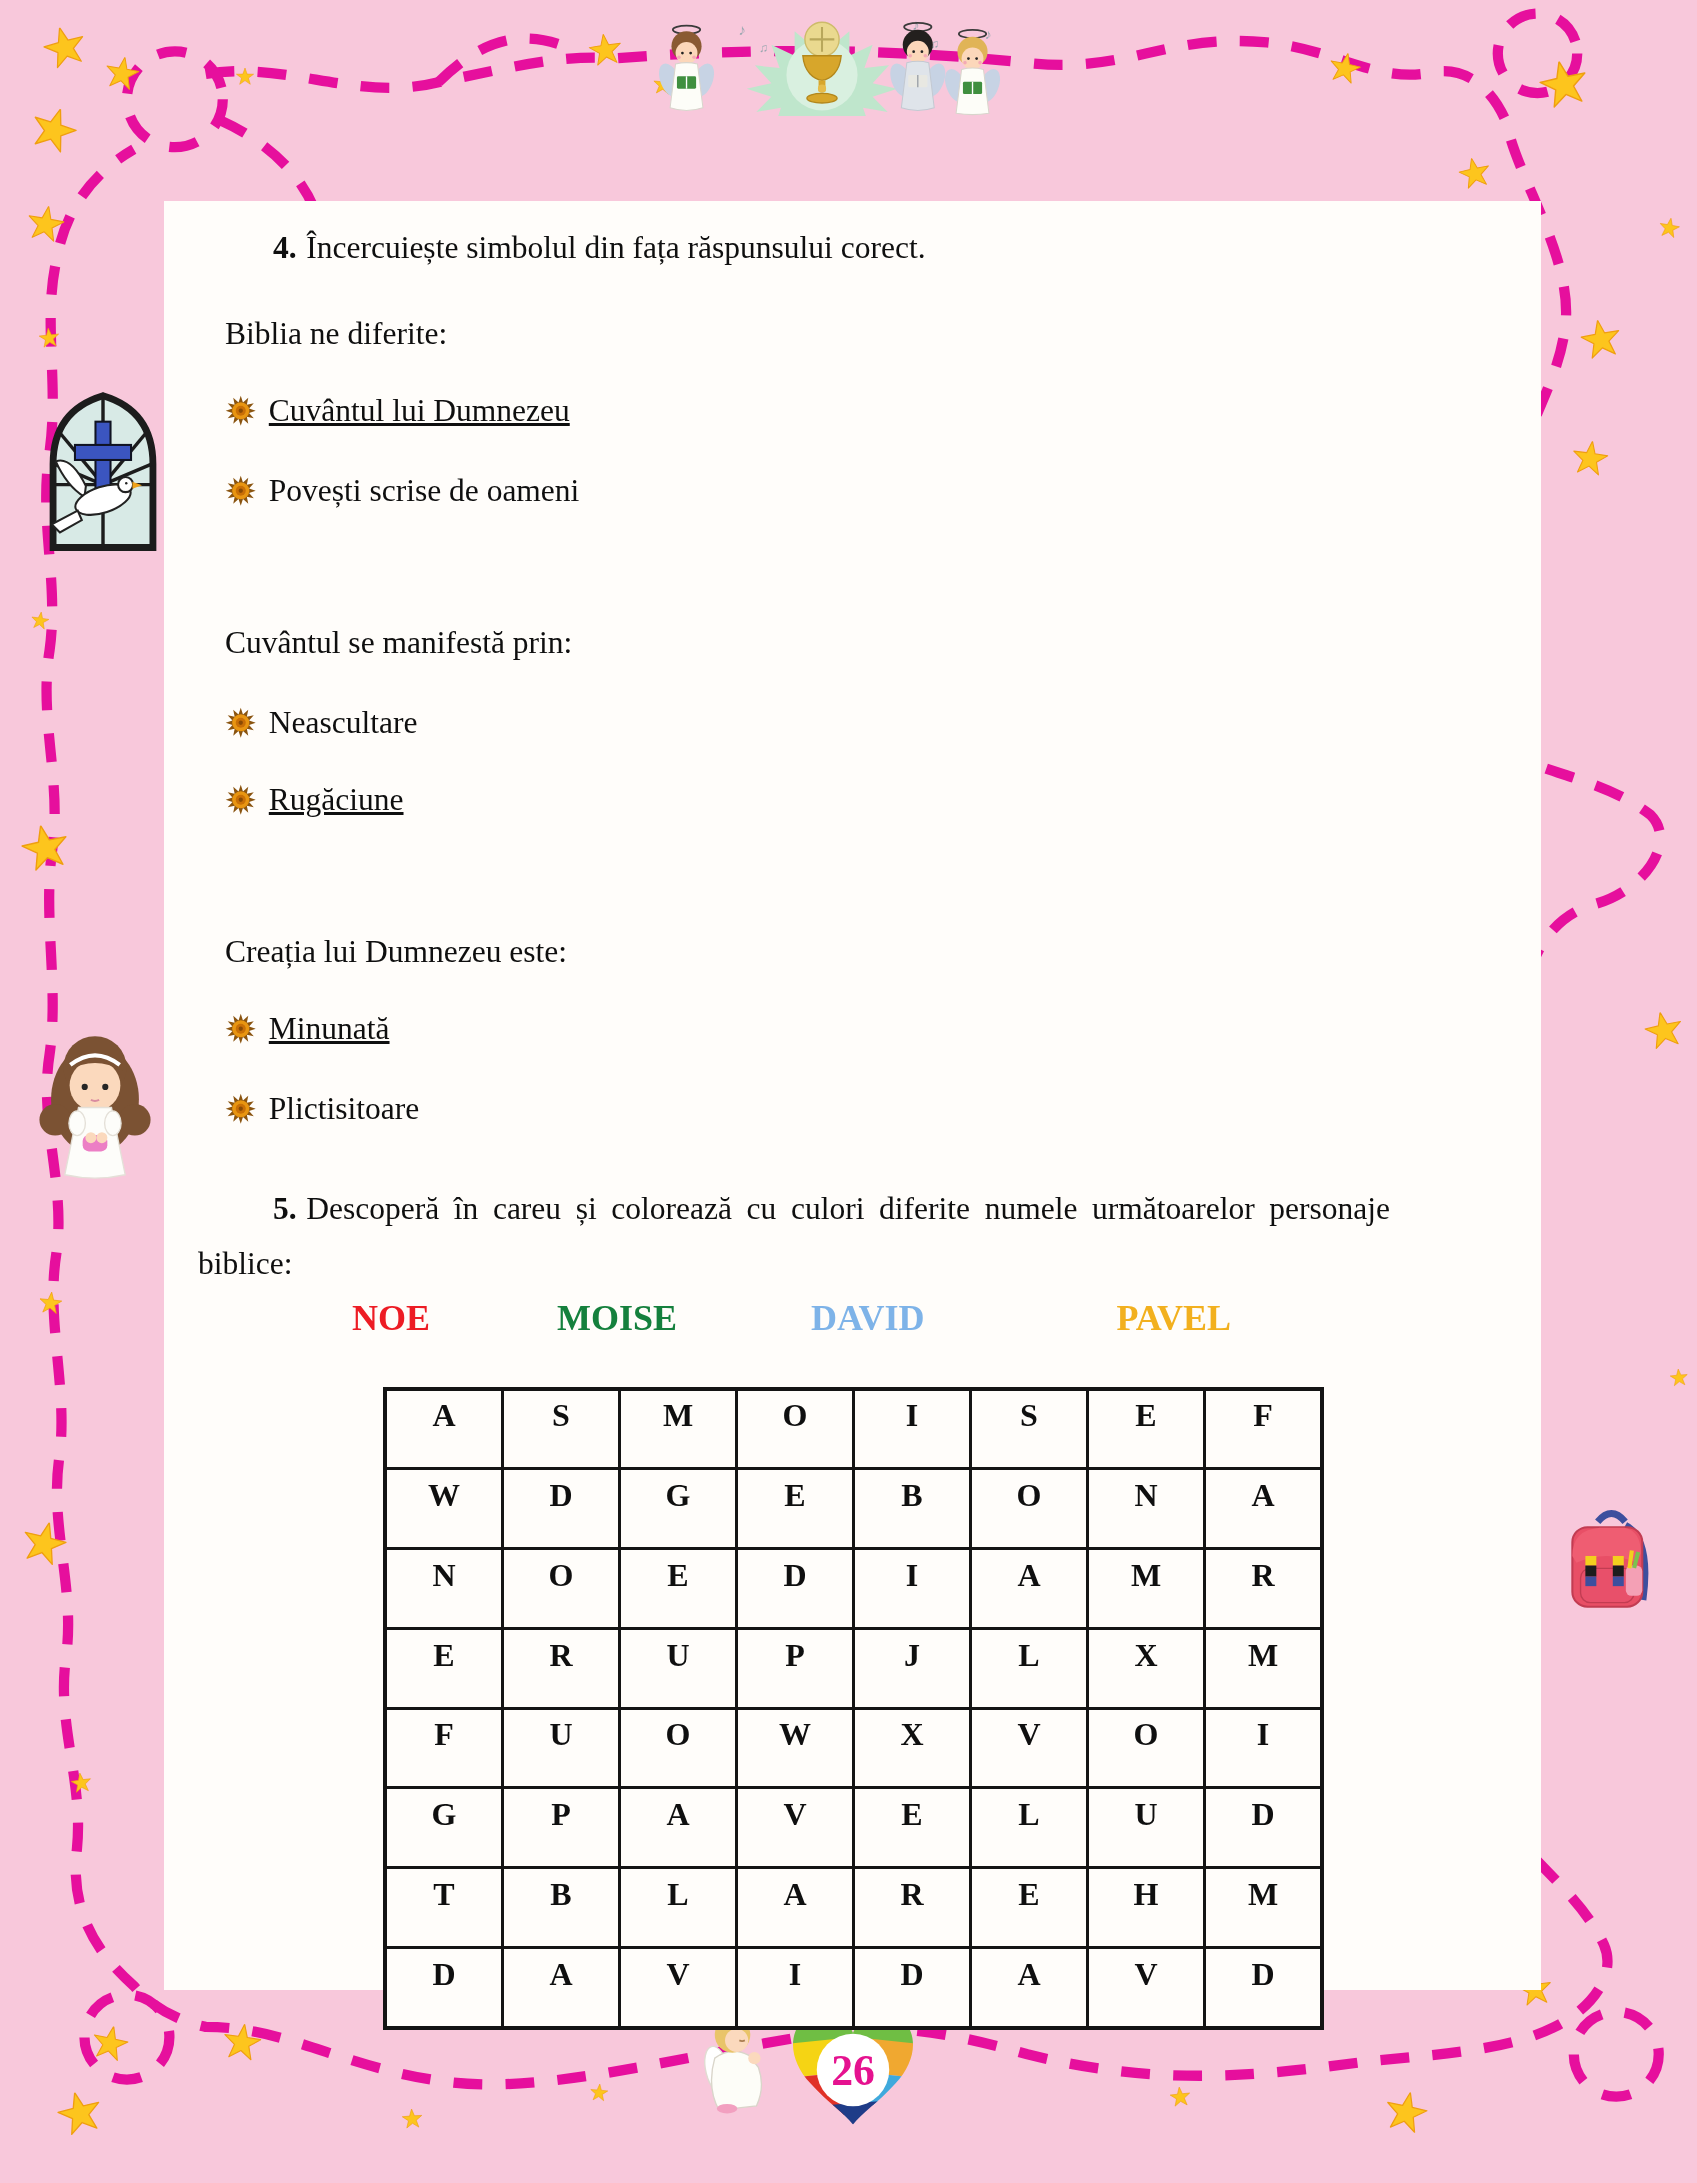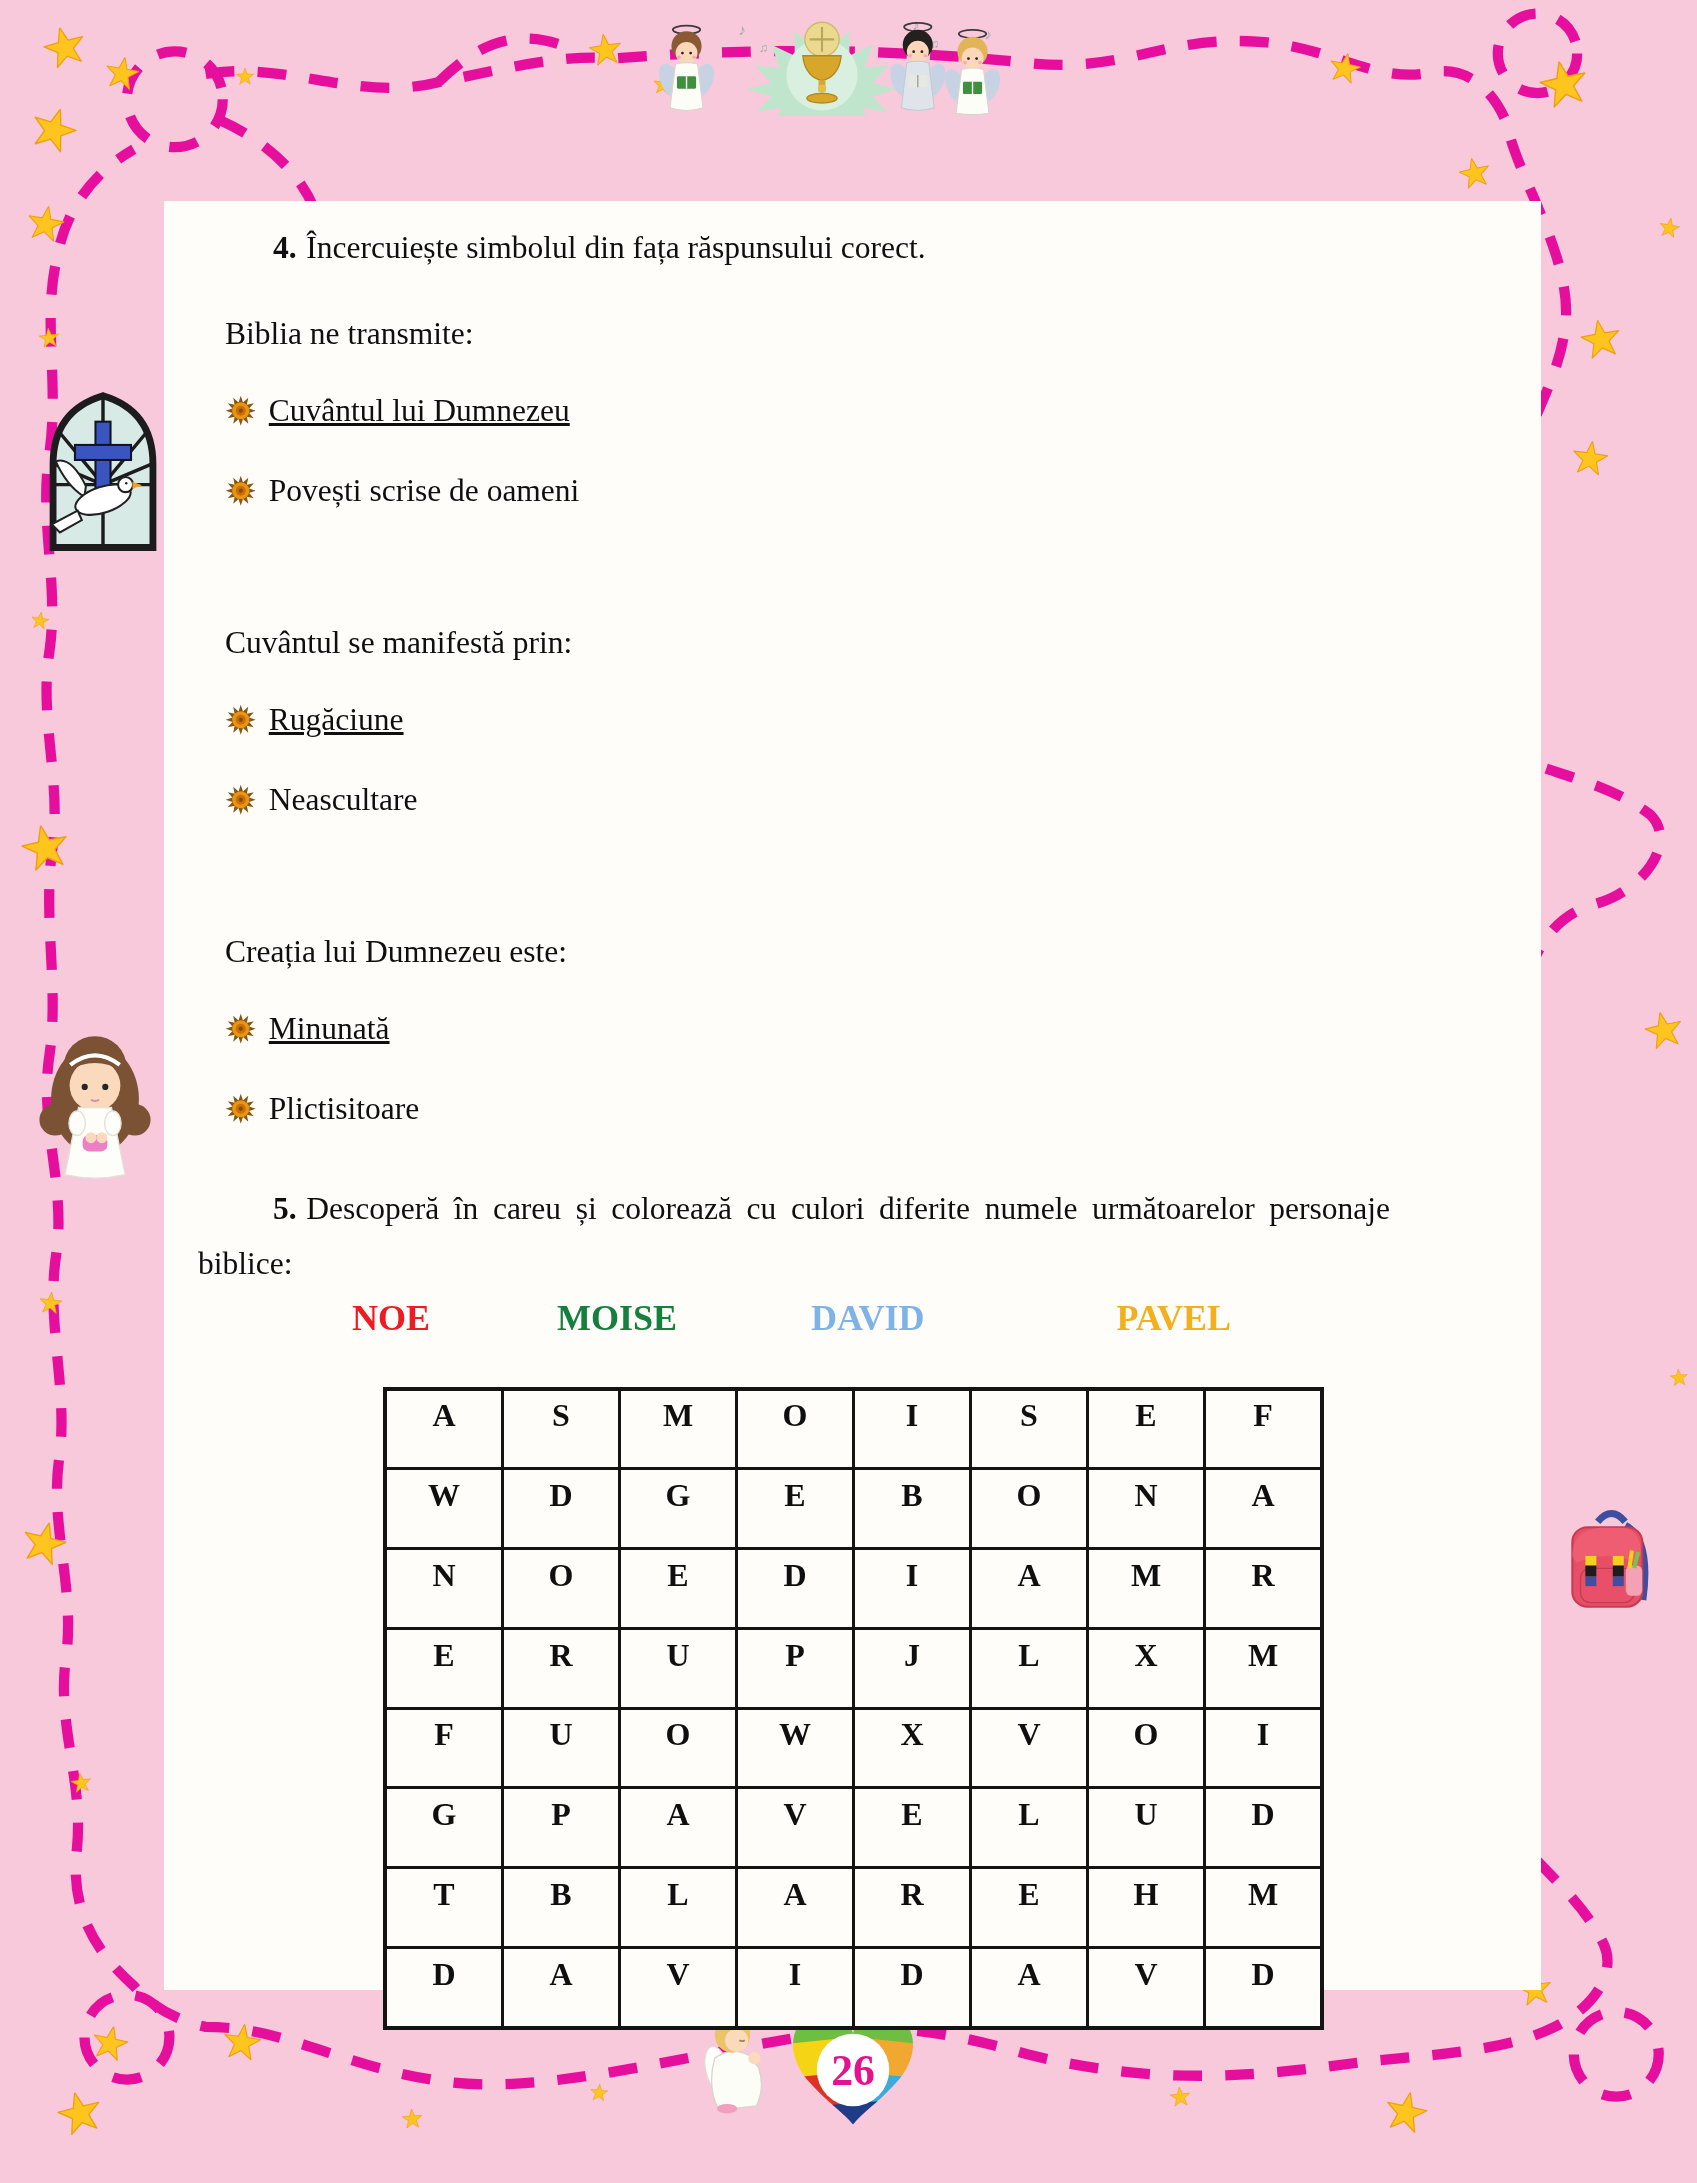--- a/index.html
+++ b/index.html
@@ -320,21 +320,21 @@
     <circle cx="98" cy="96" r="53" fill="#ffffff"></circle>
     <text x="98" y="118" text-anchor="middle" font-size="64" font-weight="bold" font-family="Liberation Serif, serif" fill="#e5128f">26</text>
   </svg>
 
   <div class="content">
 
     <div class="ex-heading">
       <span class="ex-num">4.</span><span>Încercuiește simbolul din fața răspunsului corect.</span>
     </div>
 
-    <div class="q-prompt first">Biblia ne transmite:</div>
+    <div class="q-prompt first">Biblia ne diferite:</div>
 
     <div class="opt-row a">
       <svg class="sun" viewBox="0 0 44 44">
         <polygon fill="#8a5410" points="43,22 33.6,25.1 40.2,32.5 30.5,30.5 32.5,40.2 25.1,33.6 22,43 18.9,33.6 11.5,40.2 13.5,30.5 3.8,32.5 10.4,25.1 1,22 10.4,18.9 3.8,11.5 13.5,13.5 11.5,3.8 18.9,10.4 22,1 25.1,10.4 32.5,3.8 30.5,13.5 40.2,11.5 33.6,18.9"></polygon>
         <circle cx="22" cy="22" r="12" fill="#e89511"></circle>
           <circle cx="22" cy="22" r="7" fill="#c96f06"></circle>
           <circle cx="22" cy="22" r="3" fill="#8a4a04"></circle>
       </svg>
       <span>Cuvântul lui Dumnezeu</span>
     </div>
@@ -344,38 +344,38 @@
         <polygon fill="#8a5410" points="43,22 33.6,25.1 40.2,32.5 30.5,30.5 32.5,40.2 25.1,33.6 22,43 18.9,33.6 11.5,40.2 13.5,30.5 3.8,32.5 10.4,25.1 1,22 10.4,18.9 3.8,11.5 13.5,13.5 11.5,3.8 18.9,10.4 22,1 25.1,10.4 32.5,3.8 30.5,13.5 40.2,11.5 33.6,18.9"></polygon>
         <circle cx="22" cy="22" r="12" fill="#e89511"></circle>
           <circle cx="22" cy="22" r="7" fill="#c96f06"></circle>
           <circle cx="22" cy="22" r="3" fill="#8a4a04"></circle>
       </svg>
       <span>Povești scrise de oameni</span>
     </div>
 
     <div class="q-prompt later">Cuvântul se manifestă prin:</div>
 
+    <div class="opt-row b">
+      <svg class="sun" viewBox="0 0 44 44">
+        <polygon fill="#8a5410" points="43,22 33.6,25.1 40.2,32.5 30.5,30.5 32.5,40.2 25.1,33.6 22,43 18.9,33.6 11.5,40.2 13.5,30.5 3.8,32.5 10.4,25.1 1,22 10.4,18.9 3.8,11.5 13.5,13.5 11.5,3.8 18.9,10.4 22,1 25.1,10.4 32.5,3.8 30.5,13.5 40.2,11.5 33.6,18.9"></polygon>
+        <circle cx="22" cy="22" r="12" fill="#e89511"></circle>
+          <circle cx="22" cy="22" r="7" fill="#c96f06"></circle>
+          <circle cx="22" cy="22" r="3" fill="#8a4a04"></circle>
+      </svg>
+      <span>Neascultare</span>
+    </div>
+
     <div class="opt-row a">
       <svg class="sun" viewBox="0 0 44 44">
         <polygon fill="#8a5410" points="43,22 33.6,25.1 40.2,32.5 30.5,30.5 32.5,40.2 25.1,33.6 22,43 18.9,33.6 11.5,40.2 13.5,30.5 3.8,32.5 10.4,25.1 1,22 10.4,18.9 3.8,11.5 13.5,13.5 11.5,3.8 18.9,10.4 22,1 25.1,10.4 32.5,3.8 30.5,13.5 40.2,11.5 33.6,18.9"></polygon>
         <circle cx="22" cy="22" r="12" fill="#e89511"></circle>
           <circle cx="22" cy="22" r="7" fill="#c96f06"></circle>
           <circle cx="22" cy="22" r="3" fill="#8a4a04"></circle>
       </svg>
       <span>Rugăciune</span>
-    </div>
-
-    <div class="opt-row b">
-      <svg class="sun" viewBox="0 0 44 44">
-        <polygon fill="#8a5410" points="43,22 33.6,25.1 40.2,32.5 30.5,30.5 32.5,40.2 25.1,33.6 22,43 18.9,33.6 11.5,40.2 13.5,30.5 3.8,32.5 10.4,25.1 1,22 10.4,18.9 3.8,11.5 13.5,13.5 11.5,3.8 18.9,10.4 22,1 25.1,10.4 32.5,3.8 30.5,13.5 40.2,11.5 33.6,18.9"></polygon>
-        <circle cx="22" cy="22" r="12" fill="#e89511"></circle>
-          <circle cx="22" cy="22" r="7" fill="#c96f06"></circle>
-          <circle cx="22" cy="22" r="3" fill="#8a4a04"></circle>
-      </svg>
-      <span>Neascultare</span>
     </div>
 
     <div class="q-prompt later">Creația lui Dumnezeu este:</div>
 
     <div class="opt-row a">
       <svg class="sun" viewBox="0 0 44 44">
         <polygon fill="#8a5410" points="43,22 33.6,25.1 40.2,32.5 30.5,30.5 32.5,40.2 25.1,33.6 22,43 18.9,33.6 11.5,40.2 13.5,30.5 3.8,32.5 10.4,25.1 1,22 10.4,18.9 3.8,11.5 13.5,13.5 11.5,3.8 18.9,10.4 22,1 25.1,10.4 32.5,3.8 30.5,13.5 40.2,11.5 33.6,18.9"></polygon>
         <circle cx="22" cy="22" r="12" fill="#e89511"></circle>
           <circle cx="22" cy="22" r="7" fill="#c96f06"></circle>
           <circle cx="22" cy="22" r="3" fill="#8a4a04"></circle>

